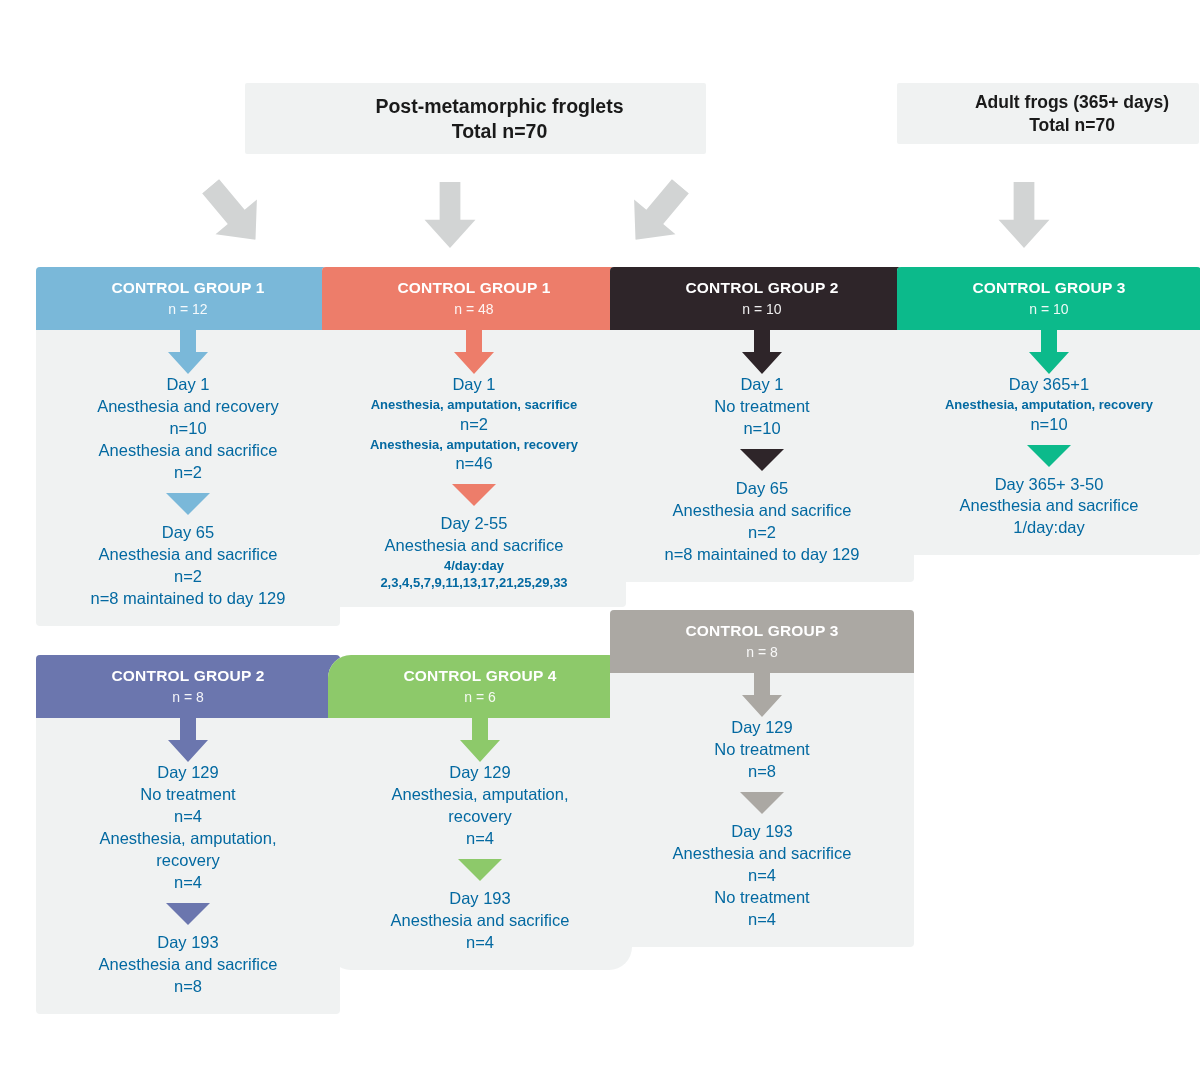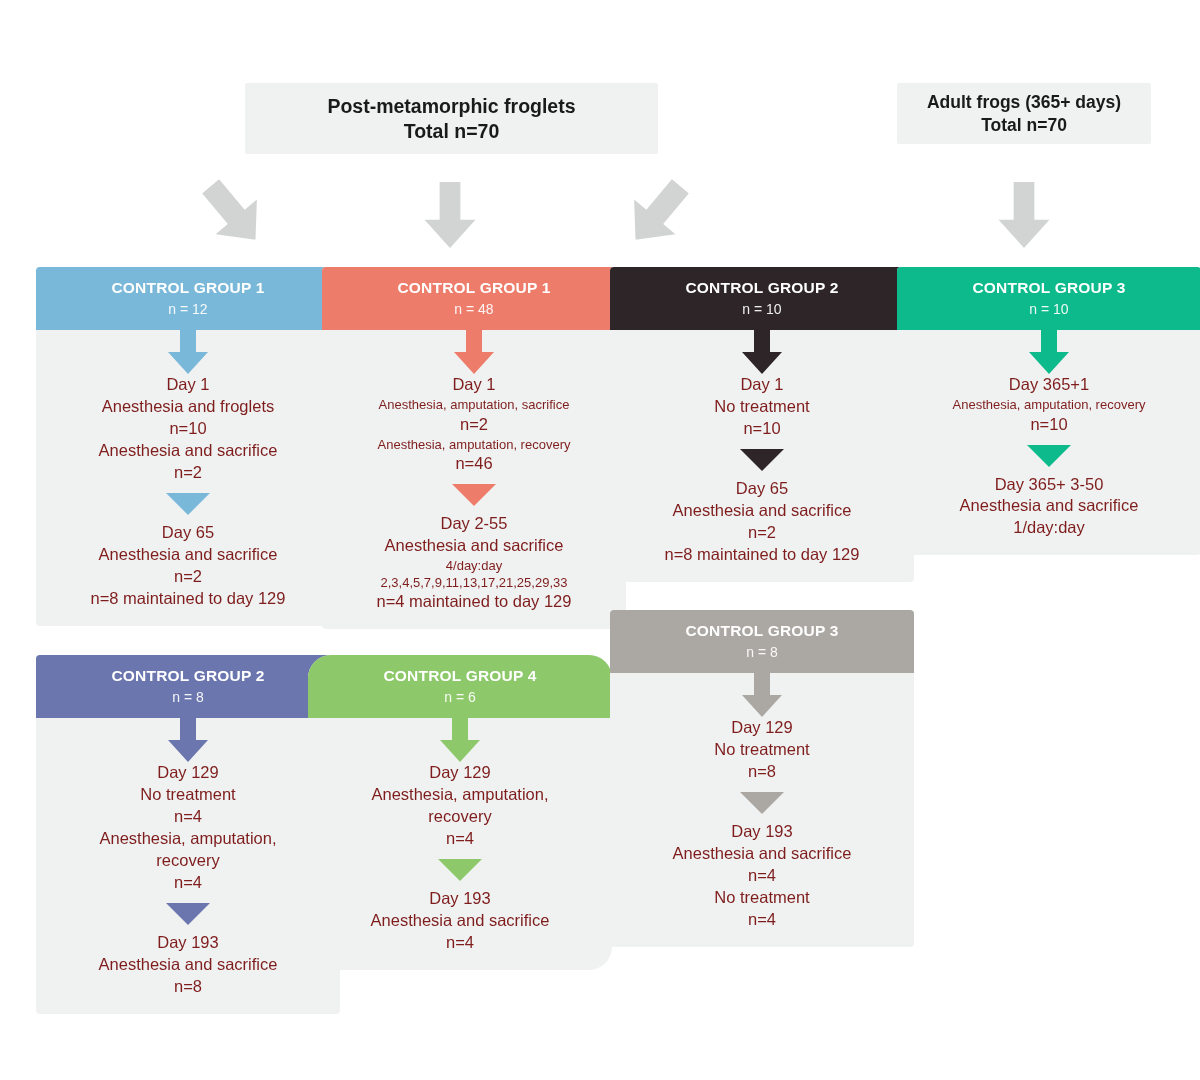--- a/index.html
+++ b/index.html
@@ -22,20 +22,21 @@
     background: #f0f2f2;
     border-radius: 2px;
     display: flex;
     flex-direction: column;
     align-items: center;
     justify-content: center;
     text-align: center;
     color: #1a1a1a;
     font-weight: bold;
     line-height: 1.28;
+    padding-left: 48px;
   }
   .hdr-line { display: block; }
 
   
   .card {
     position: absolute;
     width: 304px;
     border-radius: 4px;
     background: #f0f2f2;
     overflow: hidden;
@@ -57,28 +58,28 @@
   .card-head .ch-n {
     display: block;
     font-size: 14px;
     font-weight: normal;
     opacity: .92;
     margin-top: 3px;
   }
   .card-body {
     padding: 0 8px 16px 8px;
     text-align: center;
-    color: #7f1d1d;
+    color: #0369a1;
   }
   .step {
     text-align: center;
     line-height: 1.33;
   }
   .step .t { display: block; font-size: 16.5px; }
-  .step .t.small { font-size: 13px; }
+  .step .t.small { font-size: 13px; font-weight: bold; }
 
   
   .arrow-col {
     margin: 0 auto;
     display: block;
   }
   .arrow-chevron { margin: 9px auto 7px auto; display: block; }
 
   
   .grey-arrow {
@@ -128,21 +129,21 @@
     <div class="card-head" style="background:#7AB8D9;">
       <span class="ch-title">CONTROL GROUP 1</span>
       <span class="ch-n">n = 12</span>
     </div>
     <div class="card-body">
       <svg class="arrow-col" width="44" height="44" viewBox="0 0 44 44">
         <polygon points="14,0 30,0 30,22 42,22 22,44 2,22 14,22" fill="#7AB8D9"></polygon>
       </svg>
       <div class="step">
         <span class="t">Day 1</span>
-        <span class="t">Anesthesia and froglets</span>
+        <span class="t">Anesthesia and recovery</span>
         <span class="t">n=10</span>
         <span class="t">Anesthesia and sacrifice</span>
         <span class="t">n=2</span>
       </div>
       <svg class="arrow-chevron" width="44" height="22" viewBox="0 0 44 22">
         <polygon points="0,0 44,0 22,22" fill="#7AB8D9"></polygon>
       </svg>
       <div class="step">
         <span class="t">Day 65</span>
         <span class="t">Anesthesia and sacrifice</span>
@@ -169,21 +170,20 @@
         <span class="t">n=46</span>
       </div>
       <svg class="arrow-chevron" width="44" height="22" viewBox="0 0 44 22">
         <polygon points="0,0 44,0 22,22" fill="#ED7D6A"></polygon>
       </svg>
       <div class="step">
         <span class="t">Day 2-55</span>
         <span class="t">Anesthesia and sacrifice</span>
         <span class="t small">4/day:day</span>
         <span class="t small">2,3,4,5,7,9,11,13,17,21,25,29,33</span>
-        <span class="t">n=4 maintained to day 129</span>
       </div>
     </div>
   </div>
 
   <div class="card" style="left:610px; top:267px;">
     <div class="card-head" style="background:#2E2529;">
       <span class="ch-title">CONTROL GROUP 2</span>
       <span class="ch-n">n = 10</span>
     </div>
     <div class="card-body">
@@ -253,21 +253,21 @@
         <polygon points="0,0 44,0 22,22" fill="#6B76AE"></polygon>
       </svg>
       <div class="step">
         <span class="t">Day 193</span>
         <span class="t">Anesthesia and sacrifice</span>
         <span class="t">n=8</span>
       </div>
     </div>
   </div>
 
-  <div class="card" style="left:308px; top:655px;border-radius:23px;">
+  <div class="card" style="left:328px; top:655px;border-radius:23px;">
     <div class="card-head" style="background:#8DC96A;">
       <span class="ch-title">CONTROL GROUP 4</span>
       <span class="ch-n">n = 6</span>
     </div>
     <div class="card-body">
       <svg class="arrow-col" width="44" height="44" viewBox="0 0 44 44">
         <polygon points="14,0 30,0 30,22 42,22 22,44 2,22 14,22" fill="#8DC96A"></polygon>
       </svg>
       <div class="step">
         <span class="t">Day 129</span>

